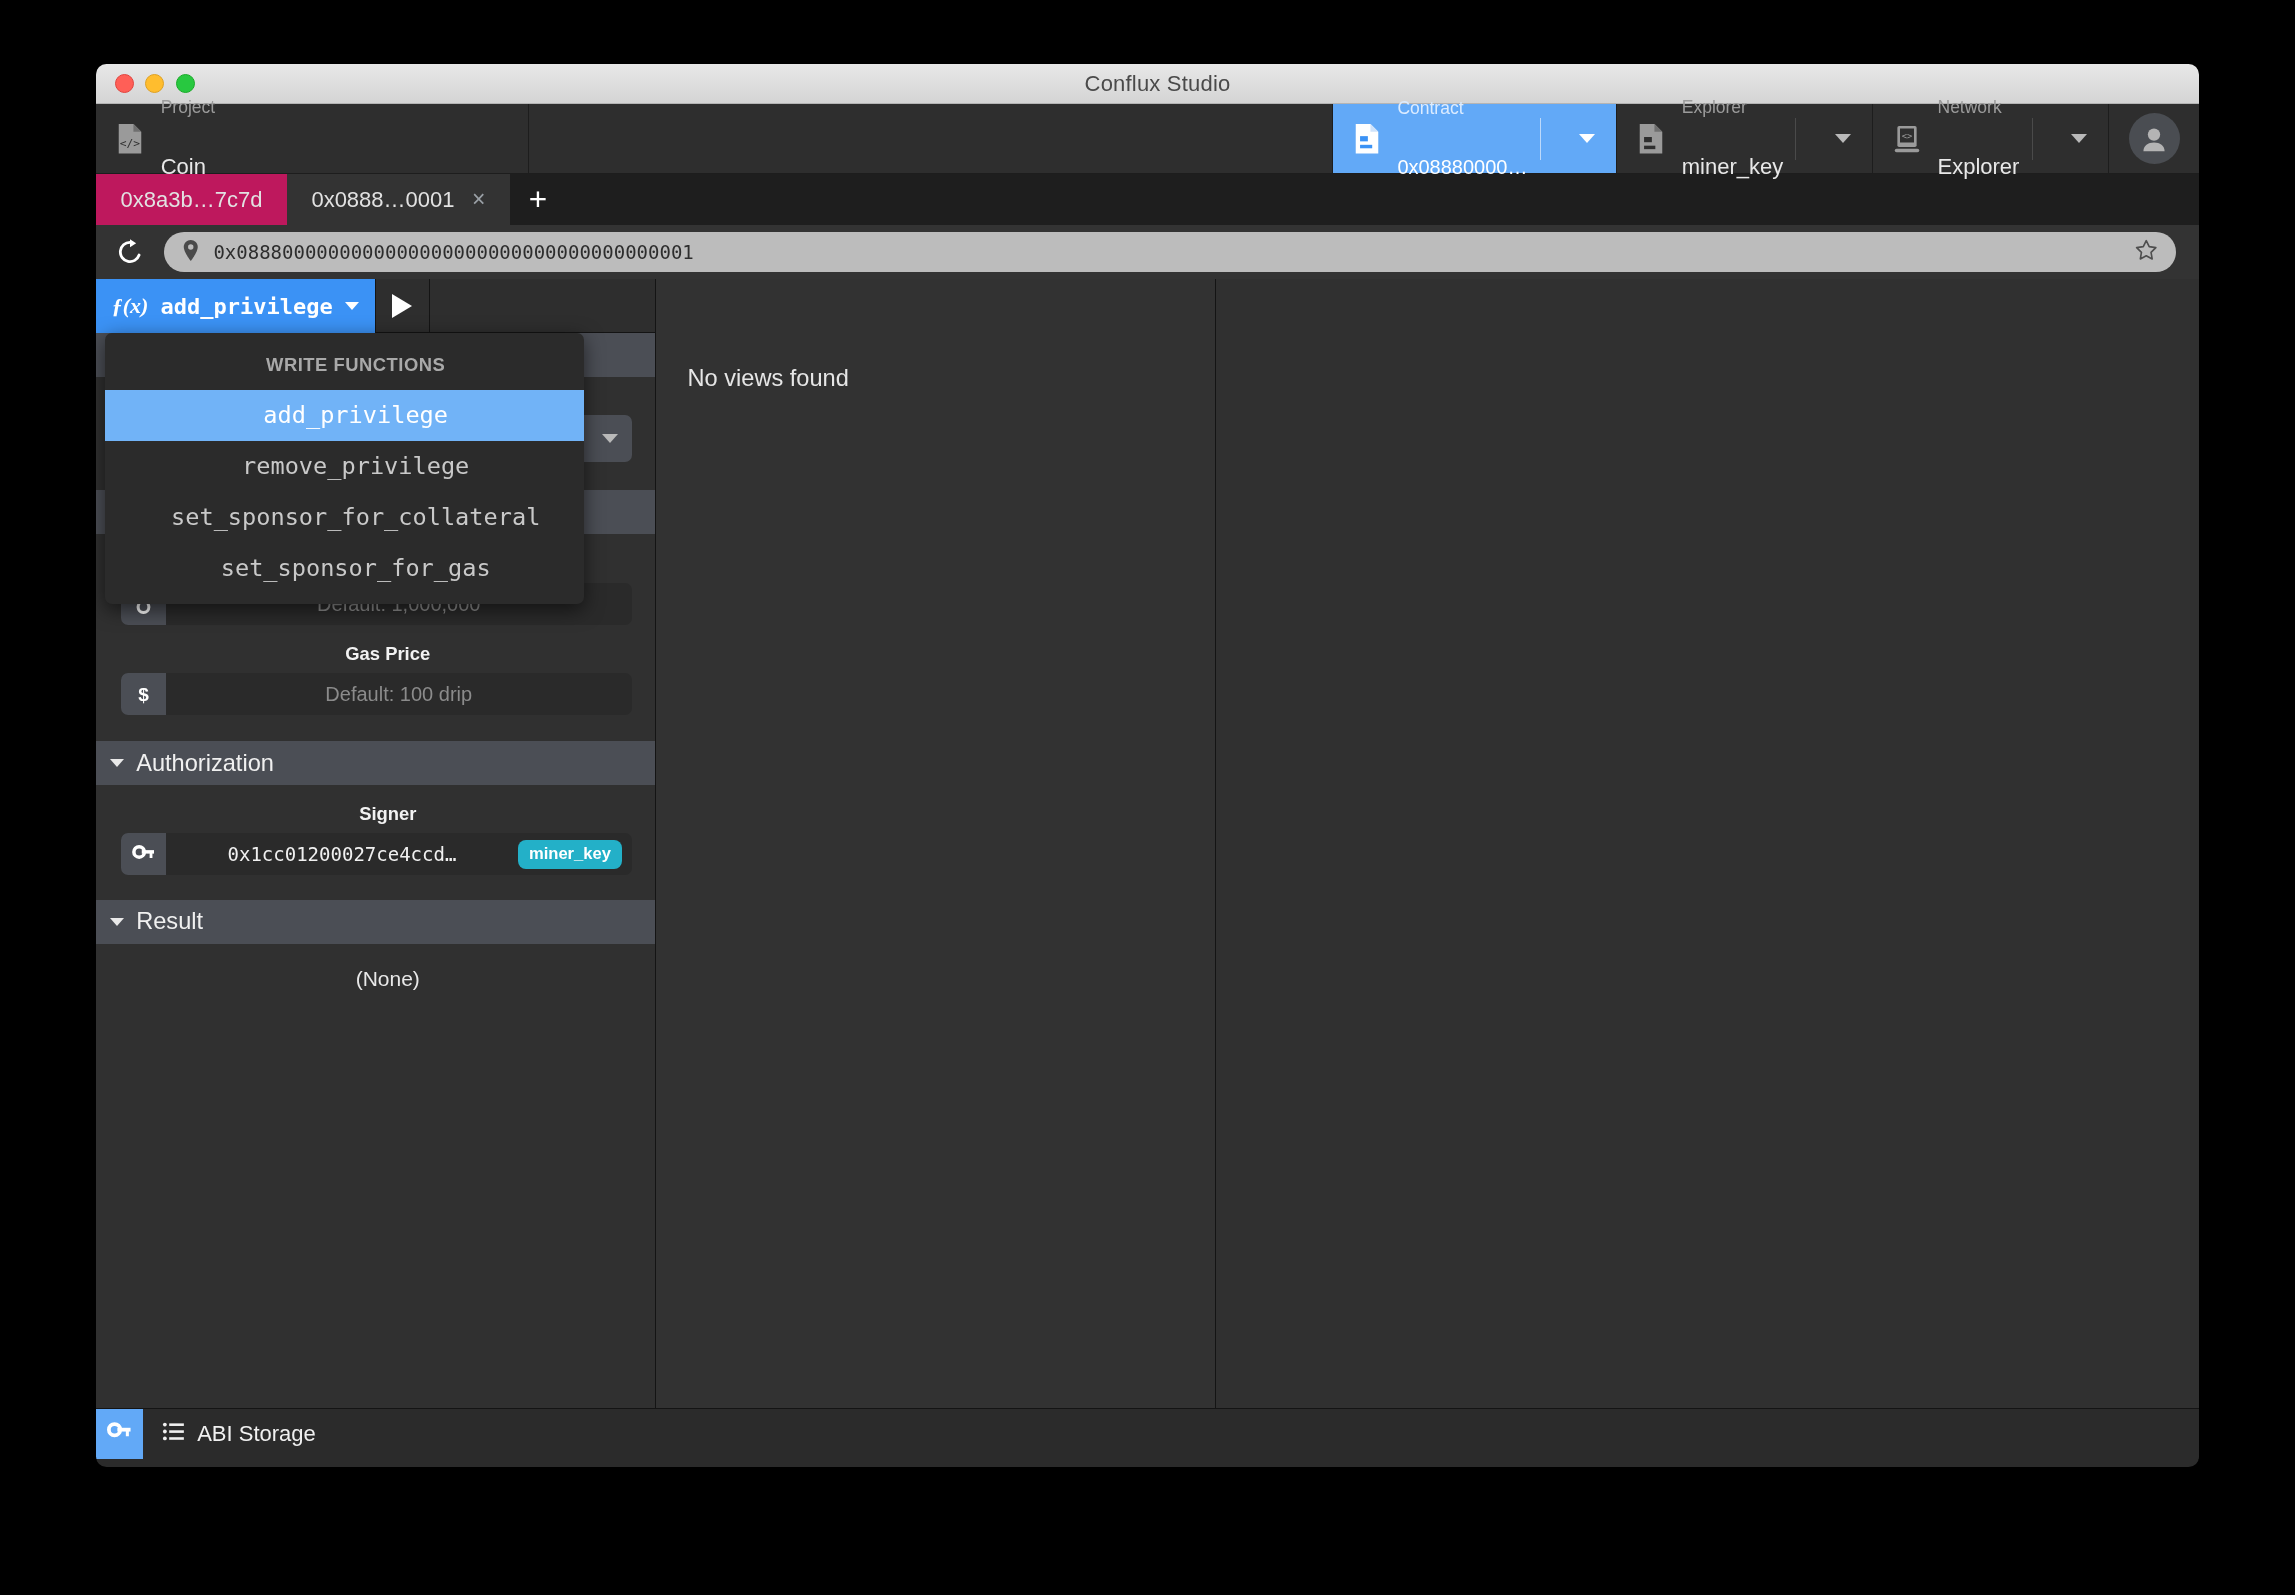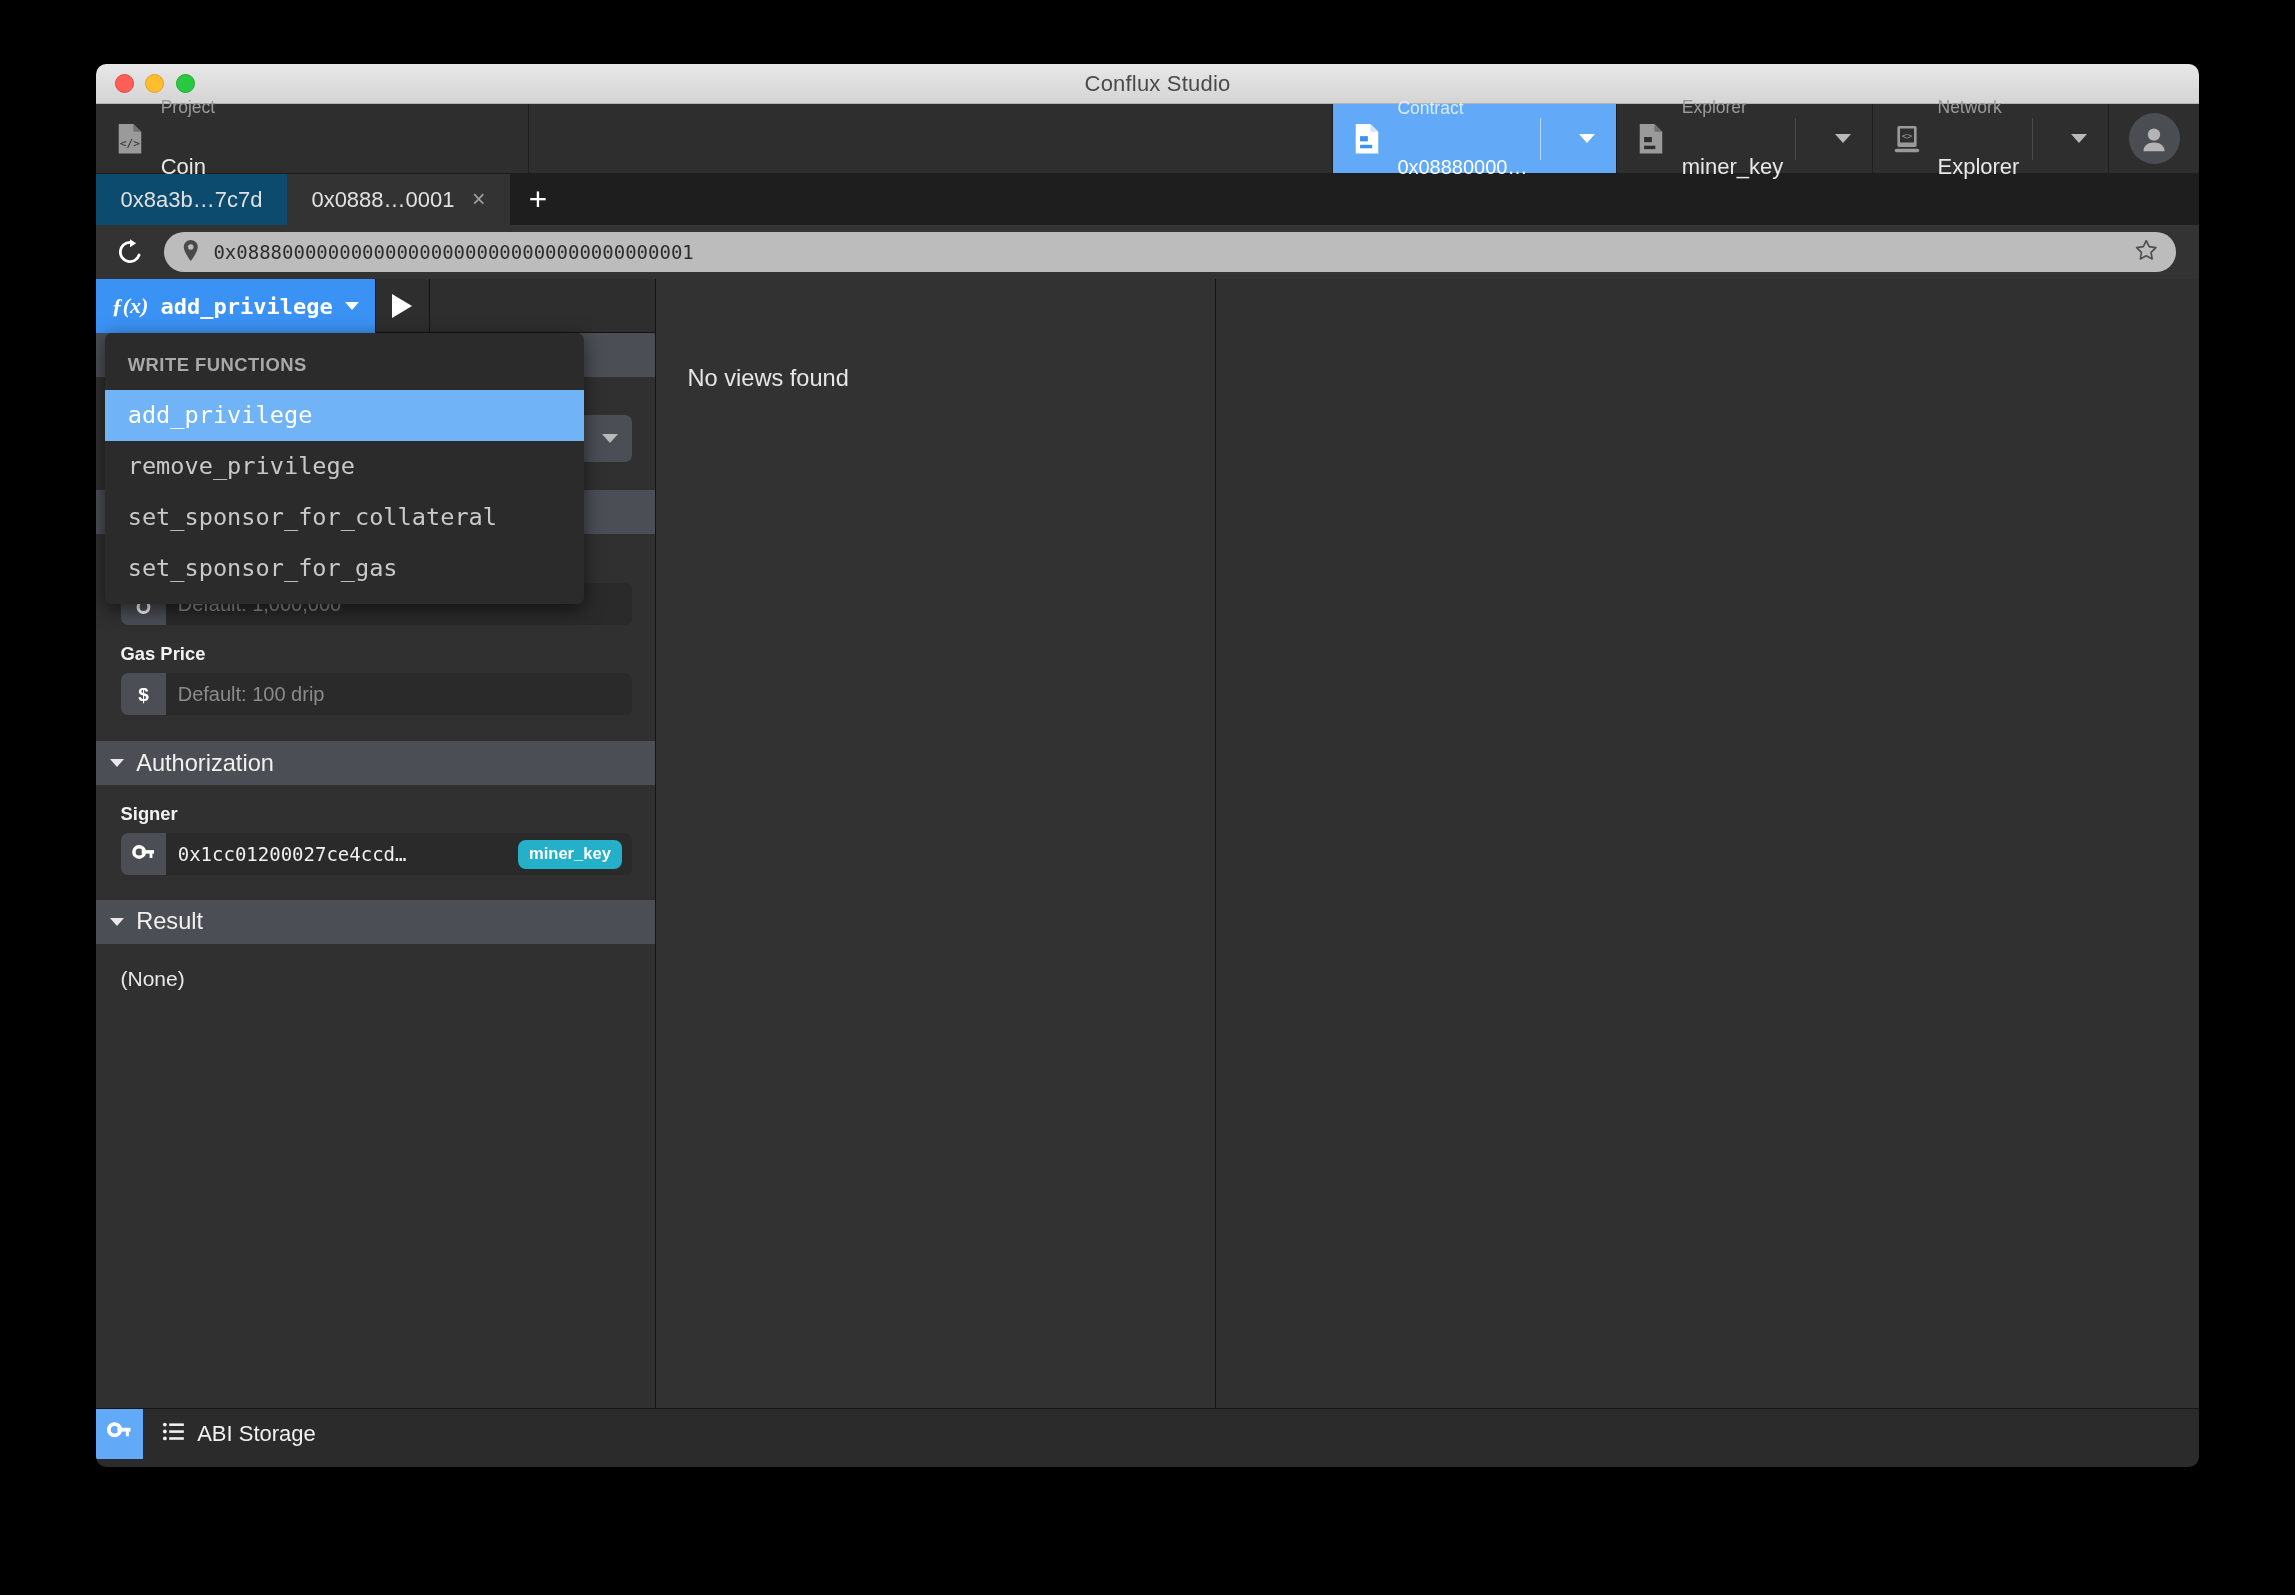--- a/index.html
+++ b/index.html
@@ -87,21 +87,21 @@
   }
 
   
   #tabstrip {
     display: flex; align-items: flex-end;
     height: 51px; background: #1e1e1e;
   }
   .btab {
     height: 51px; display: flex; align-items: center; gap: 10.5px;
     padding: 0 24.5px; font-size: 22px; color: #e2e2e2;
-    background: #0c4a6e; cursor: default;
+    background: #be185d; cursor: default;
   }
   .btab.active { background: #333333; }
   .btab .tclose {
     font-size: 23px; color: #9aa0a6; line-height: 1; margin-left: 7px;
   }
   .newtab {
     width: 56px; height: 51px; display: flex; align-items: center; justify-content: center;
     color: #ffffff; font-size: 31.5px; font-weight: 300;
   }
 
@@ -122,20 +122,21 @@
 
   
   #body {
     display: flex; height: 1129px; background: #303030;
     position: relative;
   }
   #leftpanel {
     width: 560px; background: #303030;
     border-right: 0.9px solid #141414;
     position: relative;
+    text-align: center;
   }
   #centerpanel {
     width: 560px; background: #323232;
     border-right: 0.9px solid #141414;
   }
   #rightpanel { flex: 1; background: #323232; }
   .empty-msg {
     font-size: 23.6px; color: #e6e6e6; padding: 86px 0 0 31.5px;
   }
 

